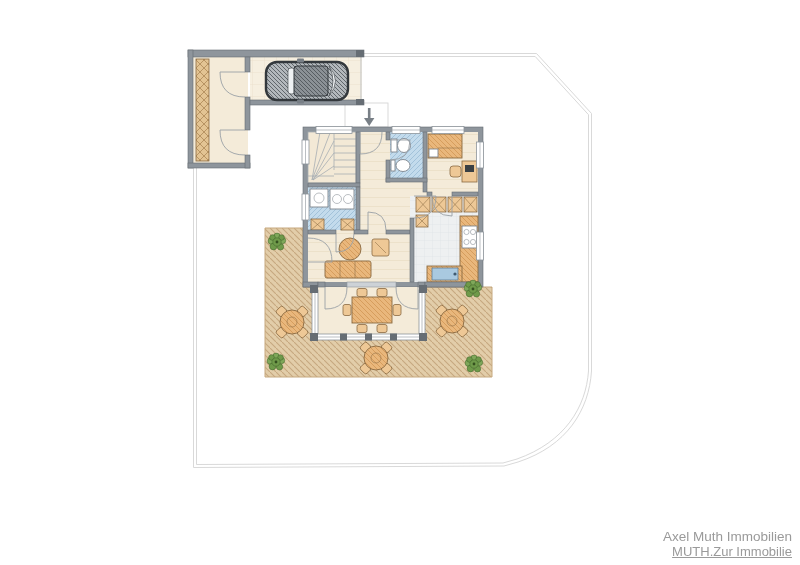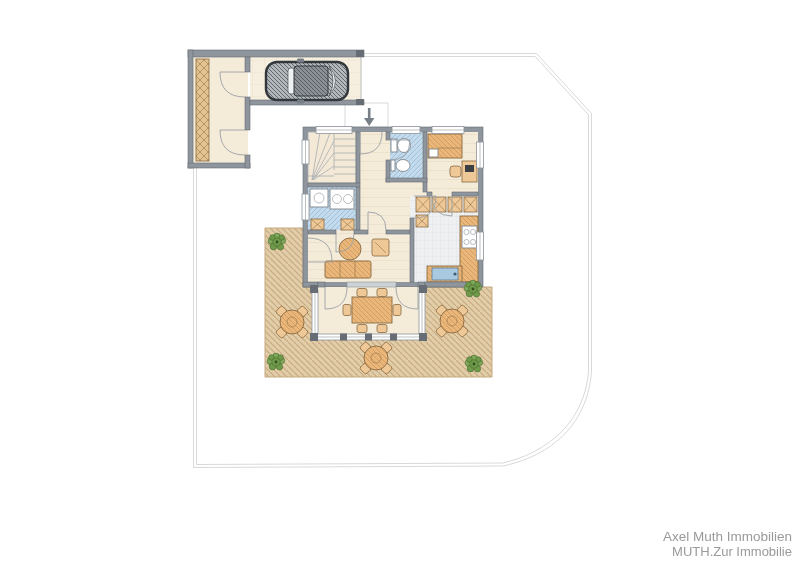--- a/index.html
+++ b/index.html
@@ -36,21 +36,21 @@
   .p-tile{fill:var(--kitchen-tile,#eef0f1);} .p-tilel{stroke:var(--kitchen-tile-line,#dde2e4);stroke-width:.7;}
   .p-car{fill:#b3b8bc;} .p-carl{stroke:#61676c;stroke-width:1;}
   .p-car2{fill:#8b9196;} .p-car2l{stroke:#565c61;stroke-width:1;}
   .p-cross{fill:#e3c493;} .p-crossl{stroke:#9b7443;stroke-width:.6;}
   .p-plank{fill:var(--floor,#f4ebd9);} .p-plankl{stroke:var(--floor-line,#e6dac0);stroke-width:.6;}
   .plant-main{fill:var(--plant,#6f9a4a);stroke:var(--plant-dark,#3f6129);stroke-width:.5;}
   .plant-alt{fill:#7fa85a;stroke:var(--plant-dark,#3f6129);stroke-width:.5;}
   .plant-core{fill:#35511f;}
   .watermark{position:absolute;right:14px;bottom:6px;text-align:right;color:var(--watermark-text,#9a9a9a);line-height:1.1;}
   .wm1{font-size:13.5px;display:block;}
-  .wm2{font-size:13px;display:block;}
+  .wm2{font-size:13px;display:block;text-decoration:underline;}
 </style>
 </head>
 <body>
 
 <div class="canvas">
 <svg width="800" height="565" viewBox="0 0 800 565">
   <defs>
     <pattern id="pat-deck" width="6" height="6" patternUnits="userSpaceOnUse">
       <rect class="p-deck" width="6" height="6"></rect>
           <path class="p-deckl" d="M-1,-1 L7,7" fill="none"></path>

